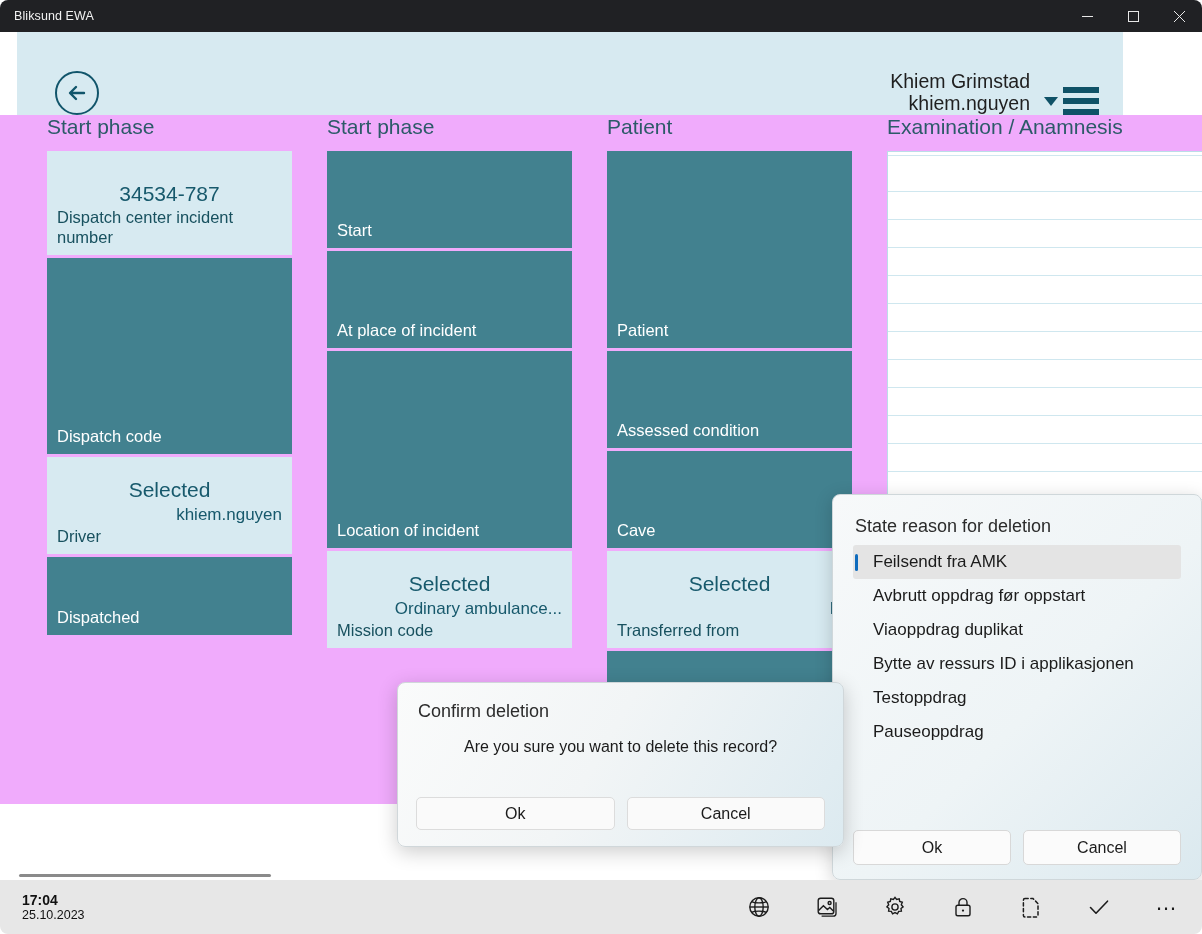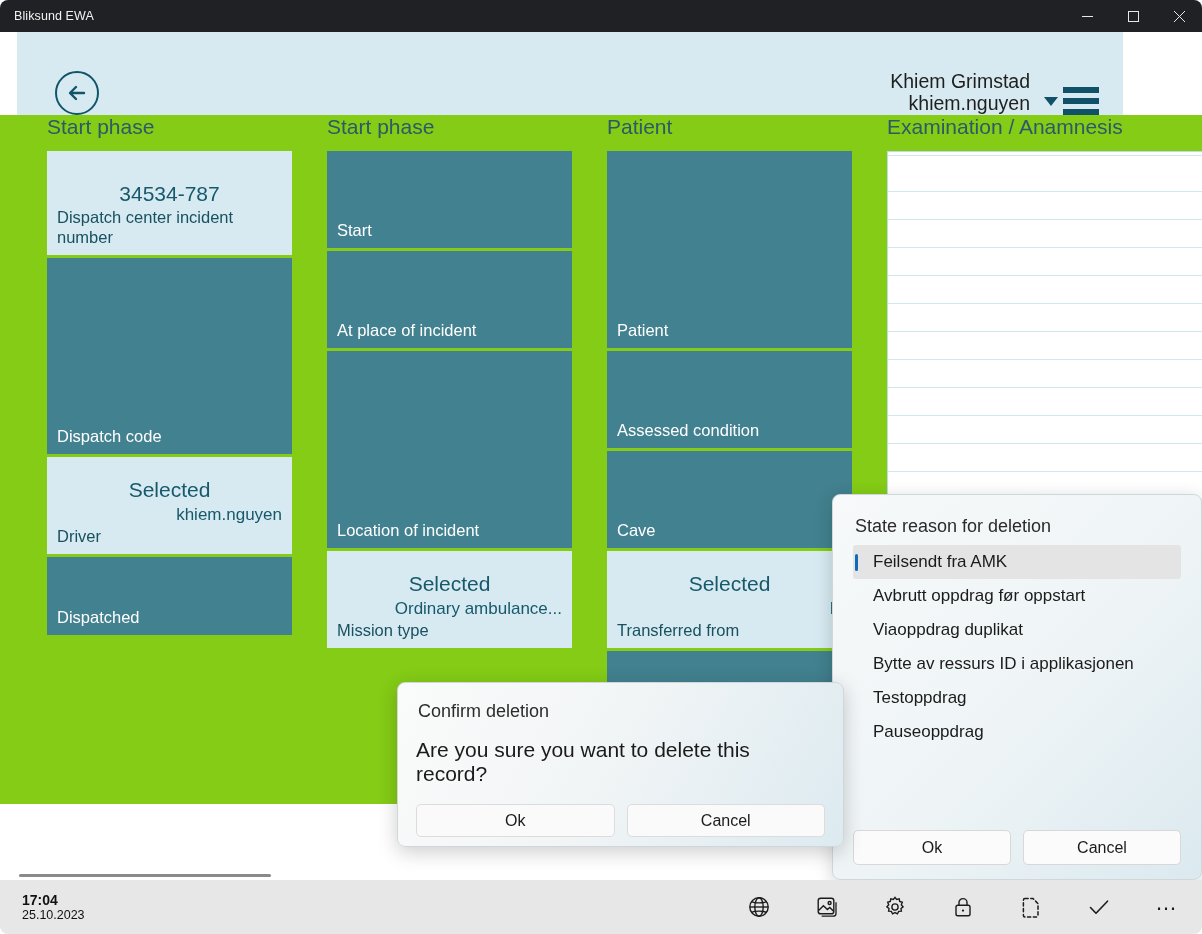--- a/index.html
+++ b/index.html
@@ -55,21 +55,21 @@
   .menu-wrap {
     margin-right: 24px; display: flex; align-items: center; gap: 3px;
   }
   .caret { width: 0; height: 0; border-left: 7px solid transparent; border-right: 7px solid transparent; border-top: 9px solid #0f5267; margin-right: 2px; }
   .hamburger { display: flex; flex-direction: column; gap: 5px; }
   .hamburger span { display: block; width: 36px; height: 6px; background: #0f5267; }
 
   
   .content {
     position: absolute; left: 0; top: 115px; width: 1202px; height: 689px;
-    background: #84cc16;
+    background: #f0abfc;
   }
   .column { position: absolute; top: 0; }
   .col-title {
     font-size: 21px; color: #2c5a68; font-weight: 400;
     margin-bottom: 12px; white-space: nowrap;
   }
   .tile {
     position: relative; width: 100%;
     margin-bottom: 3px;
     padding: 6px 10px 7px 10px;
@@ -164,21 +164,21 @@
   .confirm-dialog {
     position: absolute; left: 397px; top: 682px; width: 447px; height: 165px;
     background: linear-gradient(120deg, #fafbfb 0%, #f2f5f6 45%, #dceaf0 100%);
     border: 1px solid #d0d7da;
     border-radius: 8px;
     box-shadow: 0 5px 20px rgba(0,0,0,.20);
     padding: 16px 18px 16px 18px;
     display: flex; flex-direction: column;
   }
   .confirm-title { font-size: 18px; color: #2c2c2c; margin: 2px 0 10px 2px; }
-  .confirm-msg { font-size: 21px; color: #1b1b1b; margin: 6px 0 18px 0; }
+  .confirm-msg { font-size: 16px; color: #1b1b1b; text-align: center; margin: 6px 0 18px 0; }
   .confirm-actions { display: flex; gap: 12px; margin-top: auto; }
   .cbtn {
     flex: 1; height: 33px;
     background: #fafafa; border: 1px solid #dcdcdc; border-radius: 5px;
     font-size: 16px; color: #1b1b1b;
     display: flex; align-items: center; justify-content: center;
   }
 </style>
 </head>
 <body>
@@ -255,21 +255,21 @@
       </div>
       <div class="tile dark" style="height:97px;">
         <div class="tile-label">At place of incident</div>
       </div>
       <div class="tile dark" style="height:197px;">
         <div class="tile-label">Location of incident</div>
       </div>
       <div class="tile light" style="height:97px;">
         <div class="sel-head">Selected</div>
         <div class="sel-val">Ordinary ambulance...</div>
-        <div class="tile-label">Mission type</div>
+        <div class="tile-label">Mission code</div>
       </div>
     </div>
 
     <div class="column" style="left:607px; width:245px;">
       <div class="col-title">Patient</div>
       <div class="tile dark" style="height:197px;">
         <div class="tile-label">Patient</div>
       </div>
       <div class="tile dark" style="height:97px;">
         <div class="tile-label">Assessed condition</div>

